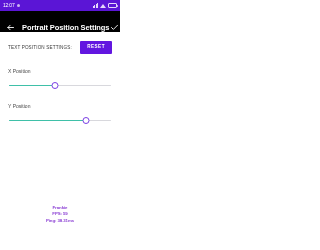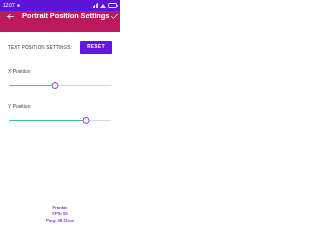--- a/index.html
+++ b/index.html
@@ -54,22 +54,22 @@
   }
   .battery::after {
     content: ""; position: absolute; right: -2px; top: 1.3px;
     width: 1px; height: 2px; background: #e4d6fa; border-radius: 0 1px 1px 0;
   }
   .battery-fill { height: 100%; width: 70%; background: #e4d6fa; border-radius: 0.5px; }
 
   
   .appbar {
     height: 21px;
-    background: #be185d;
-    display: flex; align-items: flex-start;
+    background: #000000;
+    display: flex; align-items: flex-end;
     padding: 0 5px;
     flex: 0 0 auto;
   }
   .appbar-title {
     font-size: 7.5px; font-weight: bold; color: #ffffff;
     margin-left: 7px; white-space: nowrap;
     letter-spacing: -0.1px;
   }
   .icon-btn {
     display: flex; align-items: center; justify-content: center;

